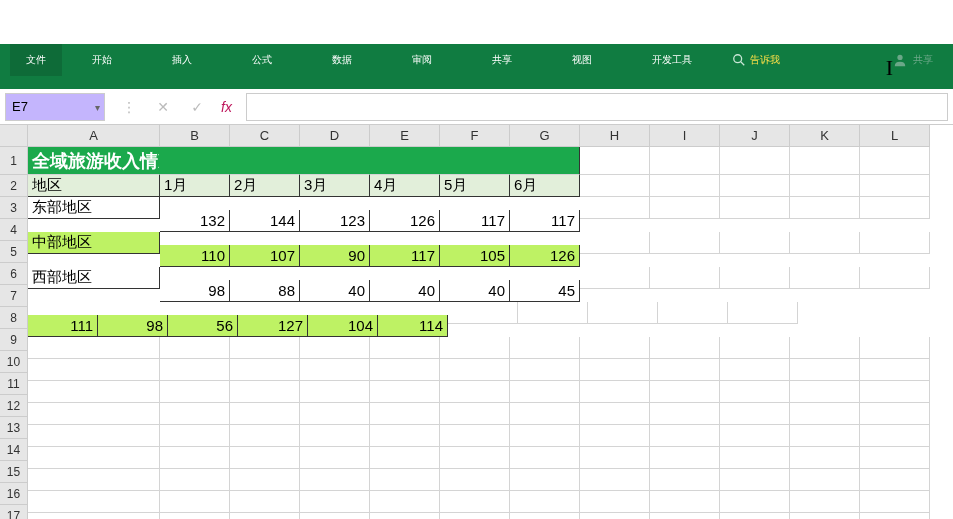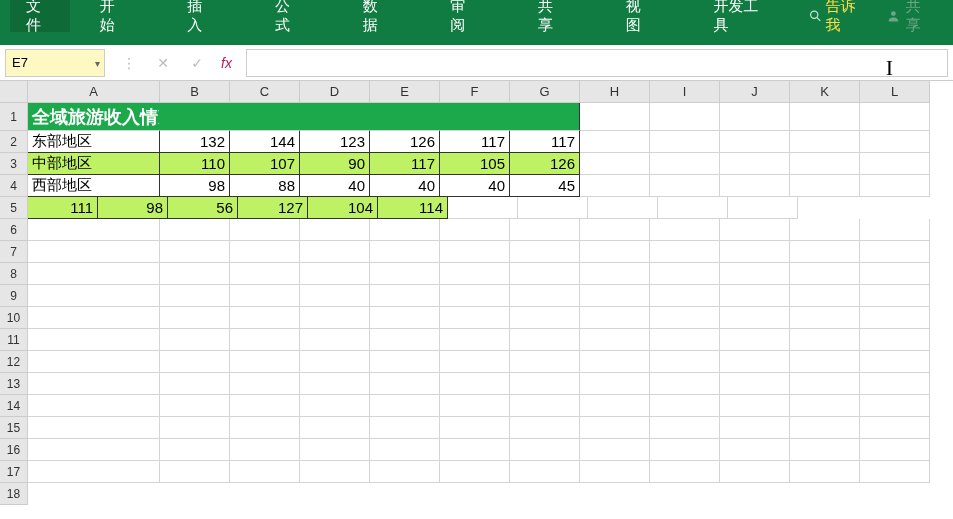--- a/index.html
+++ b/index.html
@@ -11,21 +11,22 @@
       overflow: hidden;
       position: relative;
     }
     .ribbon {
       background: #107c41;
       height: 32px;
       display: flex;
       align-items: center;
       padding: 0 10px;
       color: #fff;
-      font-size: 15px;
+      font-size: 10px;
+      margin-top: 44px;
     }
     .ribbon-tab {
       padding: 0 30px;
       height: 100%;
       display: flex;
       align-items: center;
       cursor: pointer;
     }
     .ribbon-tab.file {
       background: #0e6b38;
@@ -56,21 +57,21 @@
       display: flex;
       align-items: center;
       border-bottom: 1px solid #ccc;
       background: #fff;
       padding: 3px 5px;
     }
     .name-box {
       width: 100px;
       height: 28px;
       border: 1px solid #ccc;
-      background: #fef9c3;
+      background: #c4b5fd;
       display: flex;
       align-items: center;
       padding: 0 6px;
       font-size: 13px;
       position: relative;
     }
     .name-box .dropdown {
       position: absolute;
       right: 4px;
       top: 50%;
@@ -159,21 +160,21 @@
       display: flex;
       align-items: center;
       padding: 0 4px;
       font-size: 15px;
       color: #000;
       overflow: hidden;
       white-space: nowrap;
     }
     .cell.tall { height: 28px; }
     .cell.normal { height: 22px; }
-    .cell.num { justify-content: flex-end; }
+    .cell.num { justify-content: flex-end; margin-top: 13px; }
     .title-cell {
       background: #1ba94c;
       color: #fff;
       font-size: 18px;
       font-weight: bold;
       border-right: 1px solid #1ba94c;
     }
     .title-cell.last { border-right: 1px solid #333; }
     .header-cell {
       background: #e2efda;
@@ -302,20 +303,34 @@
         <div class="cell tall title-cell col-E"></div>
         <div class="cell tall title-cell col-F"></div>
         <div class="cell tall title-cell last col-G"></div>
         <div class="cell tall col-H"></div>
         <div class="cell tall col-I"></div>
         <div class="cell tall col-J"></div>
         <div class="cell tall col-K"></div>
         <div class="cell tall col-L"></div>
       </div>
 
+      <div class="cell-row">
+        <div class="cell normal header-cell col-A">地区</div>
+        <div class="cell normal header-cell col-B">1月</div>
+        <div class="cell normal header-cell col-C">2月</div>
+        <div class="cell normal header-cell col-D">3月</div>
+        <div class="cell normal header-cell col-E">4月</div>
+        <div class="cell normal header-cell col-F">5月</div>
+        <div class="cell normal header-cell col-G">6月</div>
+        <div class="cell normal col-H"></div>
+        <div class="cell normal col-I"></div>
+        <div class="cell normal col-J"></div>
+        <div class="cell normal col-K"></div>
+        <div class="cell normal col-L"></div>
+      </div>
 
       <div class="cell-row">
         <div class="cell normal data-cell col-A">东部地区</div>
         <div class="cell normal data-cell num col-B">132</div>
         <div class="cell normal data-cell num col-C">144</div>
         <div class="cell normal data-cell num col-D">123</div>
         <div class="cell normal data-cell num col-E">126</div>
         <div class="cell normal data-cell num col-F">117</div>
         <div class="cell normal data-cell num col-G">117</div>
         <div class="cell normal col-H"></div>

